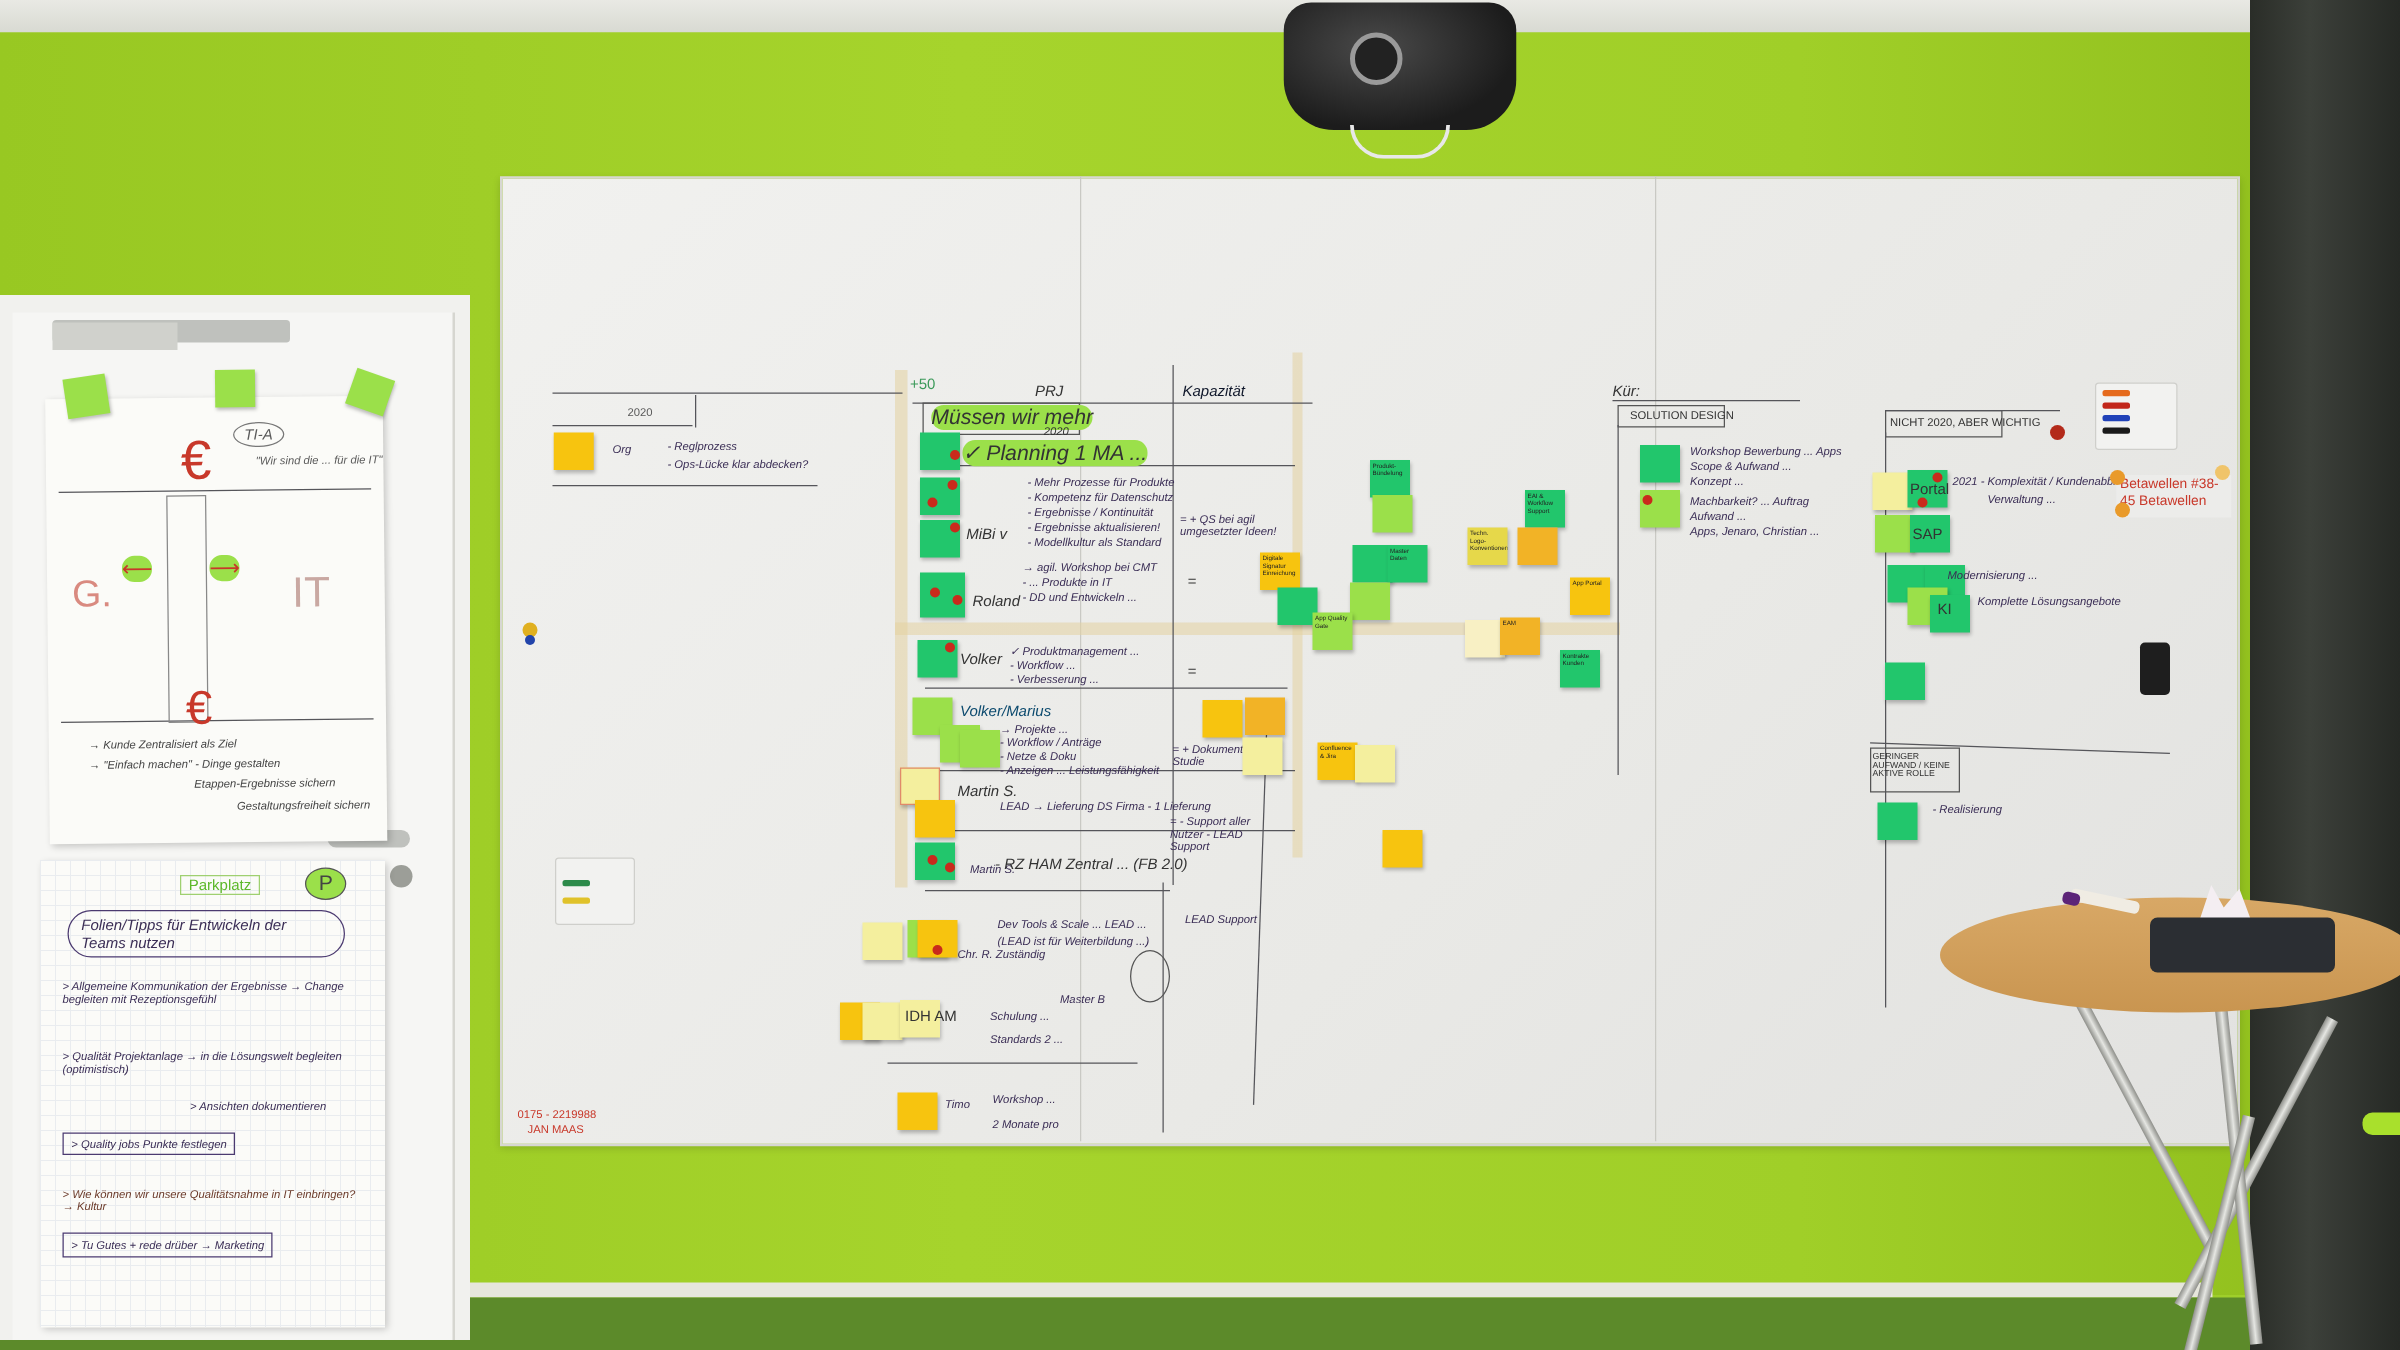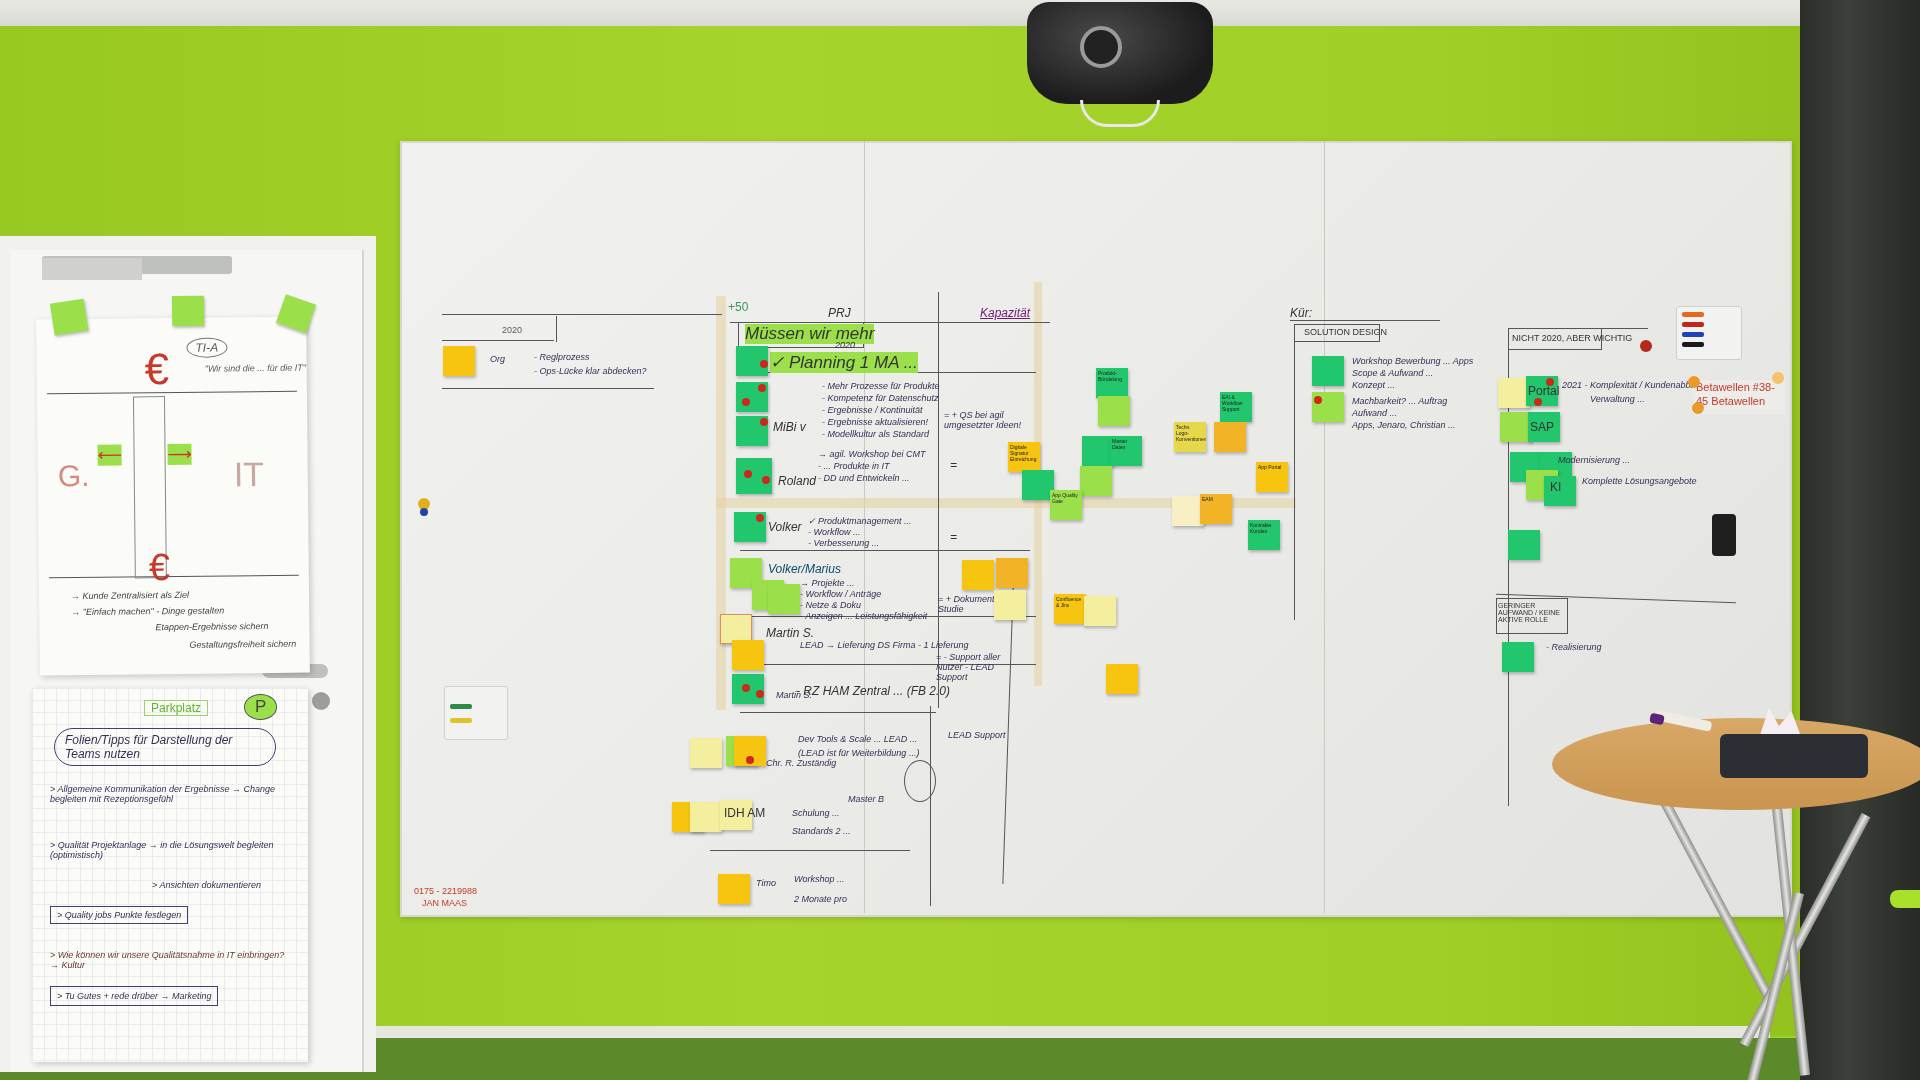--- a/index.html
+++ b/index.html
@@ -20,21 +20,21 @@
   .flip1{left:38px;top:318px;width:270px;height:356px;transform:rotate(-0.6deg);}
   .flip2{left:32px;top:688px;width:276px;height:374px;background-image:linear-gradient(#e9ecef 1px,transparent 1px),linear-gradient(90deg,#e9ecef 1px,transparent 1px);background-size:12px 12px;background-color:#fbfbf8;}
   .wb{left:400px;top:141px;width:1388px;height:772px;background:linear-gradient(135deg,#f1f1ef 0%,#e9e9e6 60%,#e2e2e0 100%);border:2px solid #d7d7d2;box-shadow:0 2px 6px rgba(0,0,0,0.15);}
   .wbseam{top:141px;width:1px;height:772px;background:#c9c9c4;}
   .projector{left:1027px;top:2px;width:186px;height:102px;background:radial-gradient(ellipse at 40% 35%,#4a4a4a,#1c1c1c 70%);border-radius:22px 22px 40px 40px;}
   .lens{left:1080px;top:26px;width:34px;height:34px;border-radius:50%;background:#222;border:4px solid #9a9a9a;}
   .cable{left:1080px;top:100px;width:74px;height:24px;border:3px solid #e8e8e8;border-top:none;border-radius:0 0 30px 30px;}
   .ink{position:absolute;font-family:"Liberation Sans",sans-serif;color:#3a2d55;white-space:nowrap;font-style:italic;}
   .ink.sm{font-size:9px;}
   .ink.md{font-size:12px;}
-  .ink.lg{font-size:17px;}
+  .ink.lg{font-size:17px;border-radius:10px;}
   .ink.xl{font-size:24px;}
   .ink.red{color:#c8382a;}
   .ink.grey{color:#5a5a5a;}
   .line{position:absolute;background:#55555a;}
   .tape{position:absolute;background:rgba(228,210,160,0.55);}
   .note{position:absolute;width:32px;height:30px;font-size:5px;line-height:6px;color:#222;padding:2px;box-sizing:border-box;box-shadow:1px 2px 3px rgba(0,0,0,0.25);overflow:hidden;}
   .g{background:#22c66c;}
   .lg{background:#9be04a;}
   .y{background:#f7c40f;}
   .py{background:#f4ef9e;}
@@ -90,21 +90,21 @@
   <div class="ink xl red" style="left:110px;top:228px;font-size:38px;font-style:normal;">€</div>
   <div class="ink sm" style="left:32px;top:272px;color:#444;">→ Kunde Zentralisiert als Ziel</div>
   <div class="ink sm" style="left:32px;top:288px;color:#444;">→ "Einfach machen" - Dinge gestalten</div>
   <div class="ink sm" style="left:116px;top:304px;color:#444;">Etappen-Ergebnisse sichern</div>
   <div class="ink sm" style="left:150px;top:322px;color:#444;">Gestaltungsfreiheit sichern</div>
 </div>
 
 <div class="abs flip flip2">
   <div class="ink md" style="left:112px;top:12px;color:#5cb82a;font-style:normal;border:1px solid #9fd070;padding:0 6px;">Parkplatz</div>
   <div class="ink lg" style="left:212px;top:6px;border:1px solid #555;border-radius:50%;padding:2px 10px;color:#444;font-style:normal;">P</div>
-  <div class="ink md" style="left:22px;top:40px;width:200px;white-space:normal;border:1px solid #4b3a70;border-radius:20px;padding:4px 10px;">Folien/Tipps für Darstellung der Teams nutzen</div>
+  <div class="ink md" style="left:22px;top:40px;width:200px;white-space:normal;border:1px solid #4b3a70;border-radius:20px;padding:4px 10px;">Folien/Tipps für Entwickeln der Teams nutzen</div>
   <div class="ink sm" style="left:18px;top:96px;width:240px;white-space:normal;">&gt; Allgemeine Kommunikation der Ergebnisse → Change begleiten mit Rezeptionsgefühl</div>
   <div class="ink sm" style="left:18px;top:152px;width:240px;white-space:normal;">&gt; Qualität Projektanlage → in die Lösungswelt begleiten (optimistisch)</div>
   <div class="ink sm" style="left:120px;top:192px;">&gt; Ansichten dokumentieren</div>
   <div class="ink sm" style="left:18px;top:218px;border:1px solid #4b3a70;padding:3px 6px;">&gt; Quality jobs Punkte festlegen</div>
   <div class="ink sm" style="left:18px;top:262px;width:240px;white-space:normal;color:#6b3a2a;">&gt; Wie können wir unsere Qualitätsnahme in IT einbringen? → Kultur</div>
   <div class="ink sm" style="left:18px;top:298px;border:1px solid #4b3a70;padding:4px 6px;">&gt; Tu Gutes + rede drüber → Marketing</div>
 </div>
 
 <div class="abs wb"></div>
 <div class="abs wbseam" style="left:864px;"></div>
@@ -123,21 +123,21 @@
 <div class="ink sm" style="left:490px;top:354px;">Org</div>
 <div class="ink sm" style="left:534px;top:352px;">- Reglprozess</div>
 <div class="ink sm" style="left:534px;top:366px;">- Ops-Lücke klar abdecken?</div>
 
 <div class="ink md" style="left:728px;top:300px;color:#3c9a5a;font-style:normal;">+50</div>
 <div class="line" style="left:730px;top:322px;width:320px;height:1px;"></div>
 <div class="abs" style="left:738px;top:322px;width:124px;height:24px;border:1px solid #555;"></div>
 <div class="ink lg" style="left:745px;top:324px;color:#333;">Müssen wir mehr</div>
 <div class="ink sm" style="left:835px;top:340px;color:#333;">2020</div>
 <div class="ink md" style="left:828px;top:306px;color:#333;">PRJ</div>
-<div class="ink md" style="left:980px;top:306px;color:#701a75;text-decoration:underline;">Kapazität</div>
+<div class="ink md" style="left:946px;top:306px;color:#0f172a;">Kapazität</div>
 <div class="line" style="left:938px;top:292px;width:1px;height:416px;"></div>
 <div class="line" style="left:930px;top:706px;width:1px;height:200px;"></div>
 <div class="line" style="left:1008px;top:560px;width:1px;height:324px;transform:rotate(2deg);"></div>
 <div class="line" style="left:740px;top:372px;width:296px;height:1px;"></div>
 <div class="line" style="left:740px;top:550px;width:290px;height:1px;"></div>
 <div class="line" style="left:740px;top:616px;width:296px;height:1px;"></div>
 <div class="line" style="left:740px;top:664px;width:296px;height:1px;"></div>
 <div class="line" style="left:740px;top:712px;width:196px;height:1px;"></div>
 
 <div class="ink lg" style="left:770px;top:352px;color:#333;">✓ Planning 1 MA ...</div>

